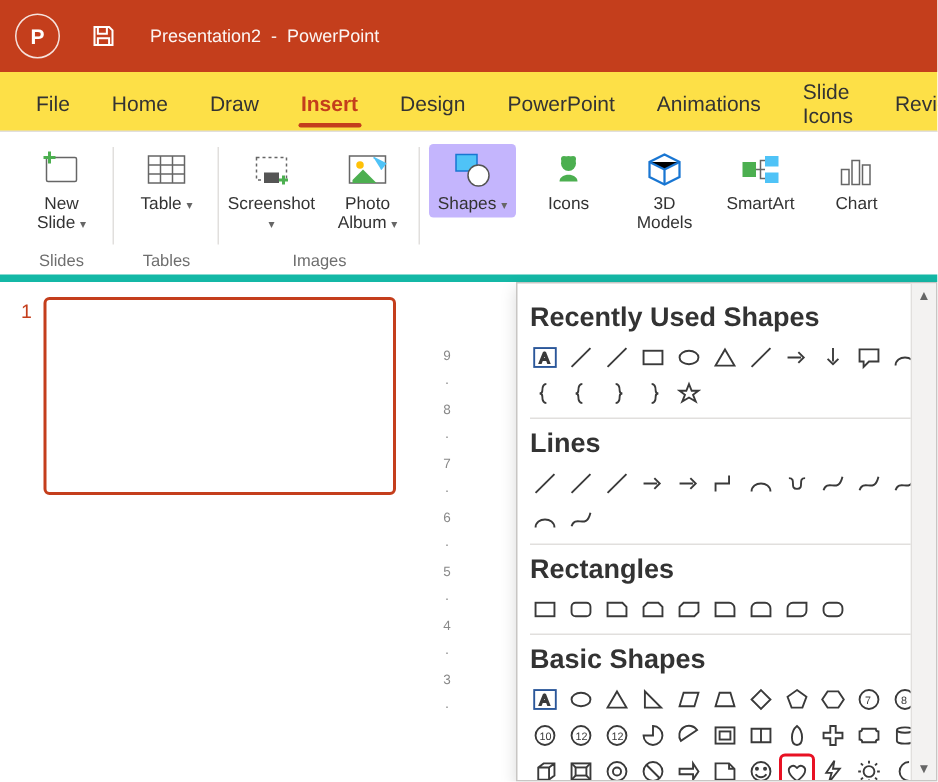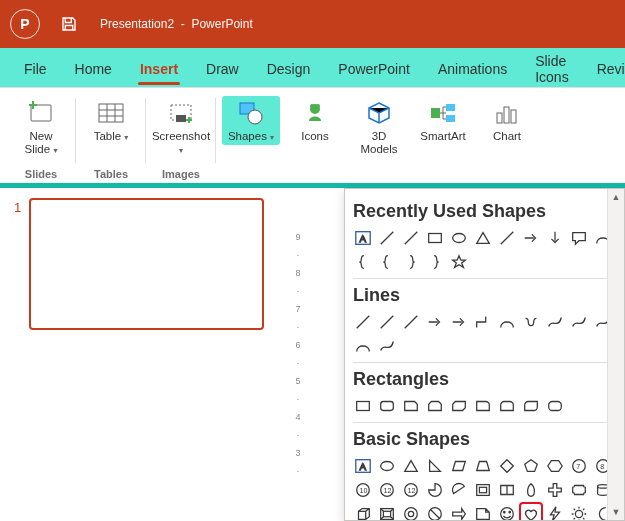--- a/index.html
+++ b/index.html
@@ -3,33 +3,33 @@
 <meta charset="utf-8">
 <style>
   * { box-sizing: border-box; margin: 0; padding: 0; font-family: "Segoe UI", Tahoma, sans-serif; }
   body { width: 625px; height: 521px; overflow: hidden; background: #fff; font-size: 13px; color: #333; }
 
   .titlebar { background: #c43e1c; height: 48px; display: flex; align-items: center; padding: 0 10px; color: #fff; }
   .titlebar .app-icon { width: 30px; height: 30px; border: 1.5px solid rgba(255,255,255,.85); border-radius: 50%; display:flex; align-items:center; justify-content:center; font-weight:600; font-size:14px; margin-right: 20px; }
   .titlebar .save-icon { width: 18px; height: 18px; margin-right: 22px; }
   .titlebar .title { font-size: 12px; opacity: .95; }
 
-  .tabs { height: 40px; display:flex; align-items:center; padding: 0 10px; gap: 0; border-bottom: 1px solid #e1dfdd; background:#5eead4; }
+  .tabs { height: 40px; display:flex; align-items:center; padding: 0 10px; gap: 0; border-bottom: 1px solid #e1dfdd; background:#fde047; }
   .tab { padding: 10px 14px 8px; font-size: 14px; color:#333; cursor:pointer; position:relative; }
   .tab.active { color:#c43e1c; font-weight:600; }
   .tab.active::after { content:""; position:absolute; left:12px; right:12px; bottom:0; height:3px; background:#c43e1c; border-radius:2px; }
 
   .ribbon { height:100px; background:#fff; border-bottom:5px solid #14b8a6; display:flex; padding: 4px 6px 0; }
   .group { display:flex; flex-direction:column; align-items:center; padding: 0 6px; position:relative; }
   .group::after { content:""; position:absolute; right:0; top:6px; bottom:20px; width:1px; background:#e1dfdd; }
   .group:last-child::after { display:none; }
-  .group-label { font-size:11px; color:#6e6e6e; height:18px; display:flex; align-items:center;font-weight:bold; }
+  .group-label { font-size:11px; color:#6e6e6e; height:18px; display:flex; align-items:center; }
   .group-items { flex:1; display:flex; align-items:flex-start; gap:6px; padding-top:4px; }
   .ritem { display:flex; flex-direction:column; align-items:center; width:58px; cursor:pointer; padding:2px 0; border-radius:3px; }
-  .ritem.active { background:#5eead4; }
+  .ritem.active { background:#c4b5fd; }
   .ritem .ico { width:34px; height:30px; display:flex; align-items:center; justify-content:center; }
   .ritem .lbl { font-size:11.5px; line-height:1.15; text-align:center; margin-top:2px; color:#333; }
   .drop { font-size:8px; color:#666; margin-top:1px; }
 
   .workarea { position:relative; height:333px; display:flex; }
   .thumbcol { width:288px; padding: 10px 14px; }
   .thumb-wrap { display:flex; align-items:flex-start; gap:8px; }
   .thumb-num { color:#c43e1c; font-size:13px; padding-top:2px; }
   .thumb { width:235px; height:132px; border:2px solid #c43e1c; border-radius:4px; background:#fff; }
 
@@ -62,22 +62,22 @@
       <path fill="none" stroke="#fff" stroke-width="1.8" d="M4 4h13l3 3v13H4z M7 4v6h8V4 M7 20v-6h10v6"></path>
     </svg>
   <div class="title">
     <span>Presentation2</span>&nbsp;&nbsp;-&nbsp;&nbsp;<span>PowerPoint</span>
   </div>
 </div>
 
 <div class="tabs" id="tabs">
     <div class="tab">File</div>
     <div class="tab">Home</div>
+    <div class="tab">Draw</div>
     <div class="tab active">Insert</div>
-    <div class="tab">Draw</div>
     <div class="tab">Design</div>
     <div class="tab">PowerPoint</div>
     <div class="tab">Animations</div>
     <div class="tab">Slide Icons</div>
     <div class="tab">Revie</div>
   </div>
 
 <div class="ribbon" id="ribbon">
     <div class="group">
       <div class="group-items">
@@ -111,20 +111,31 @@
       <div class="group-items">
         <div class="ritem">
           <div class="ico">
             <svg width="32" height="28" viewBox="0 0 32 28">
               <rect x="6" y="6" width="20" height="15" fill="none" stroke="#666" stroke-dasharray="2 2"></rect>
               <rect x="11" y="16" width="10" height="7" fill="#555"></rect>
               <path d="M24 18v6M21 21h6" stroke="#4caf50" stroke-width="2"></path>
             </svg>
           </div>
           <div class="lbl">Screenshot <span class="drop">▾</span></div>
+        </div>
+        <div class="ritem">
+          <div class="ico">
+            <svg width="32" height="28" viewBox="0 0 32 28">
+              <rect x="4" y="5" width="24" height="18" fill="#fff" stroke="#666"></rect>
+              <circle cx="11" cy="11" r="2.5" fill="#ffc107"></circle>
+              <path d="M6 21l7-7 9 9H6z" fill="#4caf50"></path>
+              <path d="M20 6l8 4-3 4" fill="#4fc3f7" stroke="#4fc3f7"></path>
+            </svg>
+          </div>
+          <div class="lbl">Photo<br>Album <span class="drop">▾</span></div>
         </div>
       </div>
       <div class="group-label">Images</div>
     </div>
     <div class="group">
       <div class="group-items">
         <div class="ritem active">
           <div class="ico">
             <svg width="32" height="28" viewBox="0 0 32 28">
               <rect x="5" y="4" width="14" height="11" fill="#4fc3f7" stroke="#1976d2"></rect>

